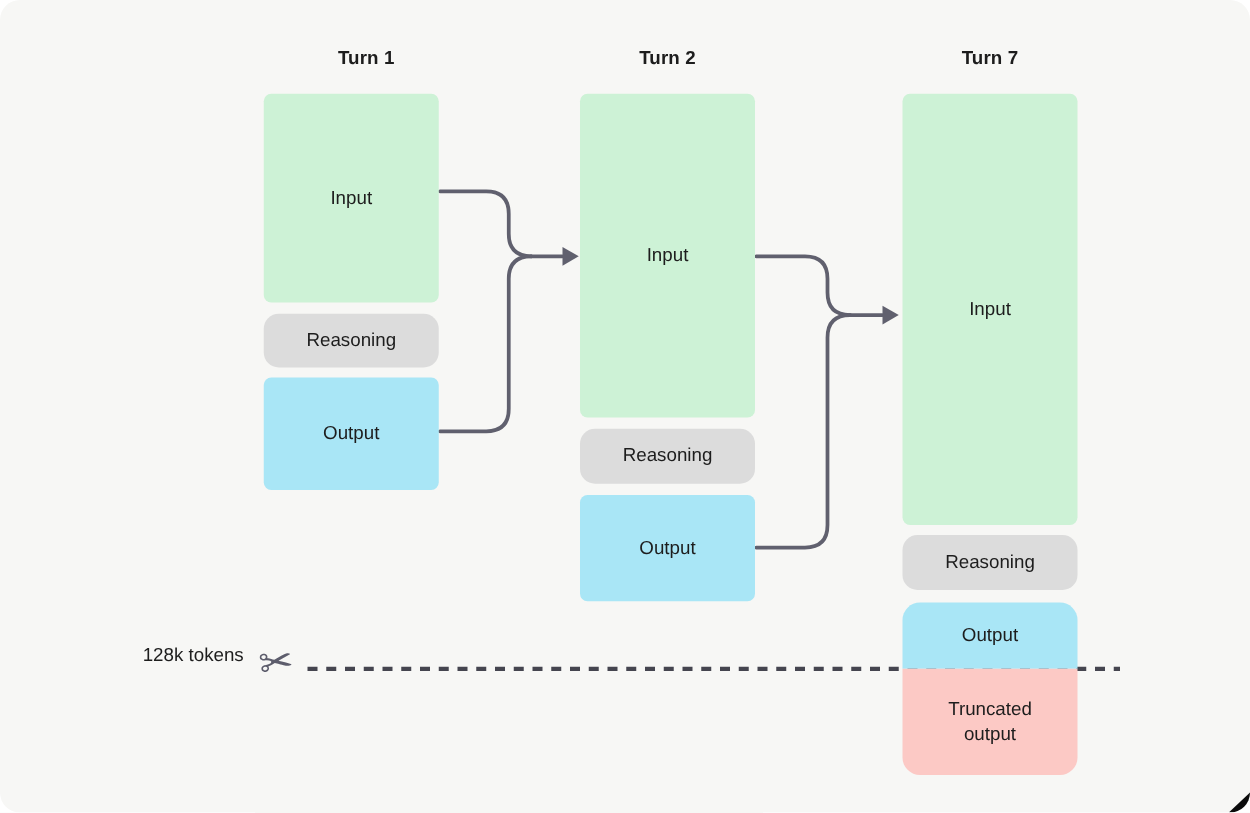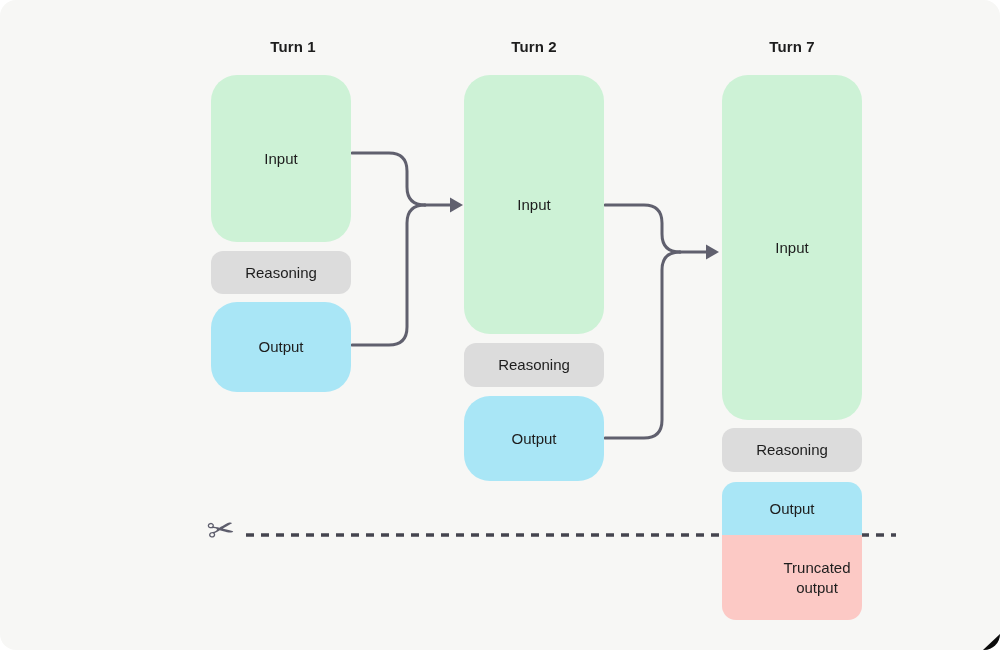--- a/index.html
+++ b/index.html
@@ -6,42 +6,42 @@
   .canvas{
     position:relative;width:1000px;height:650px;background:var(--bg,#f7f7f5);
     border-radius:16px;overflow:hidden;
   }
   .col-title{
     position:absolute;top:38px;width:140px;text-align:center;
     font-size:15px;font-weight:700;color:var(--ink,#1d1d1d);letter-spacing:.1px;
   }
   .block{
     position:absolute;width:140px;display:flex;align-items:center;justify-content:center;
-    font-size:15px;color:var(--ink,#1d1d1d);border-radius:26px;text-align:center;line-height:20px;
+    font-size:15px;color:var(--ink,#1d1d1d);border-radius:6px;text-align:center;line-height:20px;
   }
   .green{background:var(--green,#cdf2d6);}
   .gray{background:var(--gray,#dcdcdc);border-radius:12px;}
   .blue{background:var(--blue,#a9e6f6);text-align:center;}
   .pink{background:var(--pink,#fcc9c5);}
   
   .c1{left:211px;}
   .c1.input{top:75px;height:167px;}
   .c1.reason{top:251px;height:43px;}
   .c1.output{top:302px;height:90px;}
   
   .c2{left:464px;}
   .c2.input{top:75px;height:259px;}
   .c2.reason{top:343px;height:44px;}
   .c2.output{top:396px;height:85px;}
   
   .c3{left:722px;}
   .c3.input{top:75px;height:345px;}
   .c3.reason{top:428px;height:44px;}
   .c3.output{top:482px;height:53px;border-radius:14px 14px 0 0;}
-  .c3.trunc{top:535px;height:85px;border-radius:0 0 14px 14px;justify-content:flex-end;}
+  .c3.trunc{top:535px;height:85px;border-radius:0 0 14px 14px;}
   .trunc-label{display:inline-block;width:90px;}
   .t1{left:223px;} .t2{left:464px;} .t3{left:722px;}
 
   .svg-layer{position:absolute;left:0;top:0;pointer-events:none;}
 
   .ctx-label{
     position:absolute;left:40px;top:514px;width:155px;text-align:right;
     color:var(--ink,#1d1d1d);font-size:15px;line-height:22px;
   }
   .ctx-label .b{font-weight:700;}
@@ -118,17 +118,18 @@
     <span>Reasoning</span>
   </div>
   <div class="block blue c3 output">
     <span>Output</span>
   </div>
   <div class="block pink c3 trunc">
     <span class="trunc-label">Truncated output</span>
   </div>
 
   <div class="ctx-label">
+    <div>128k tokens</div>
   </div>
   <div class="scissors">✂</div>
 
 
 </div>
 
 </body></html>

